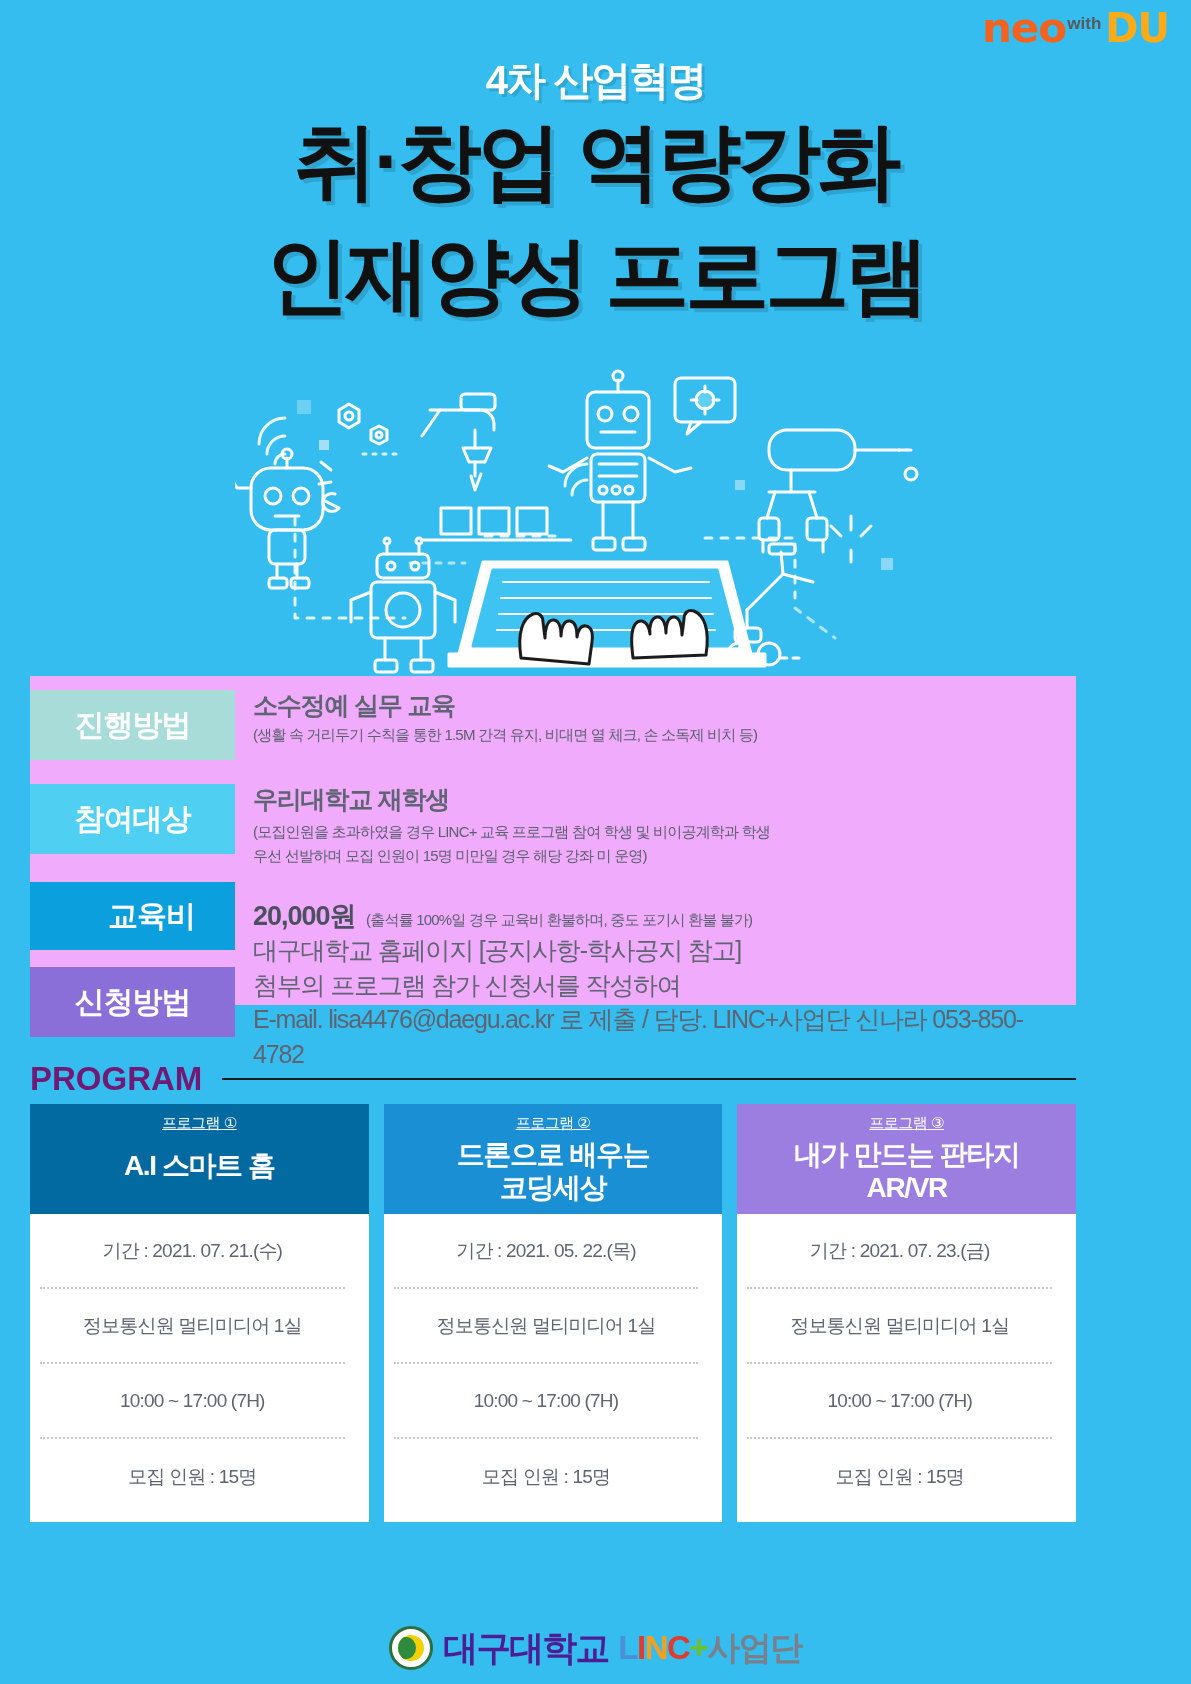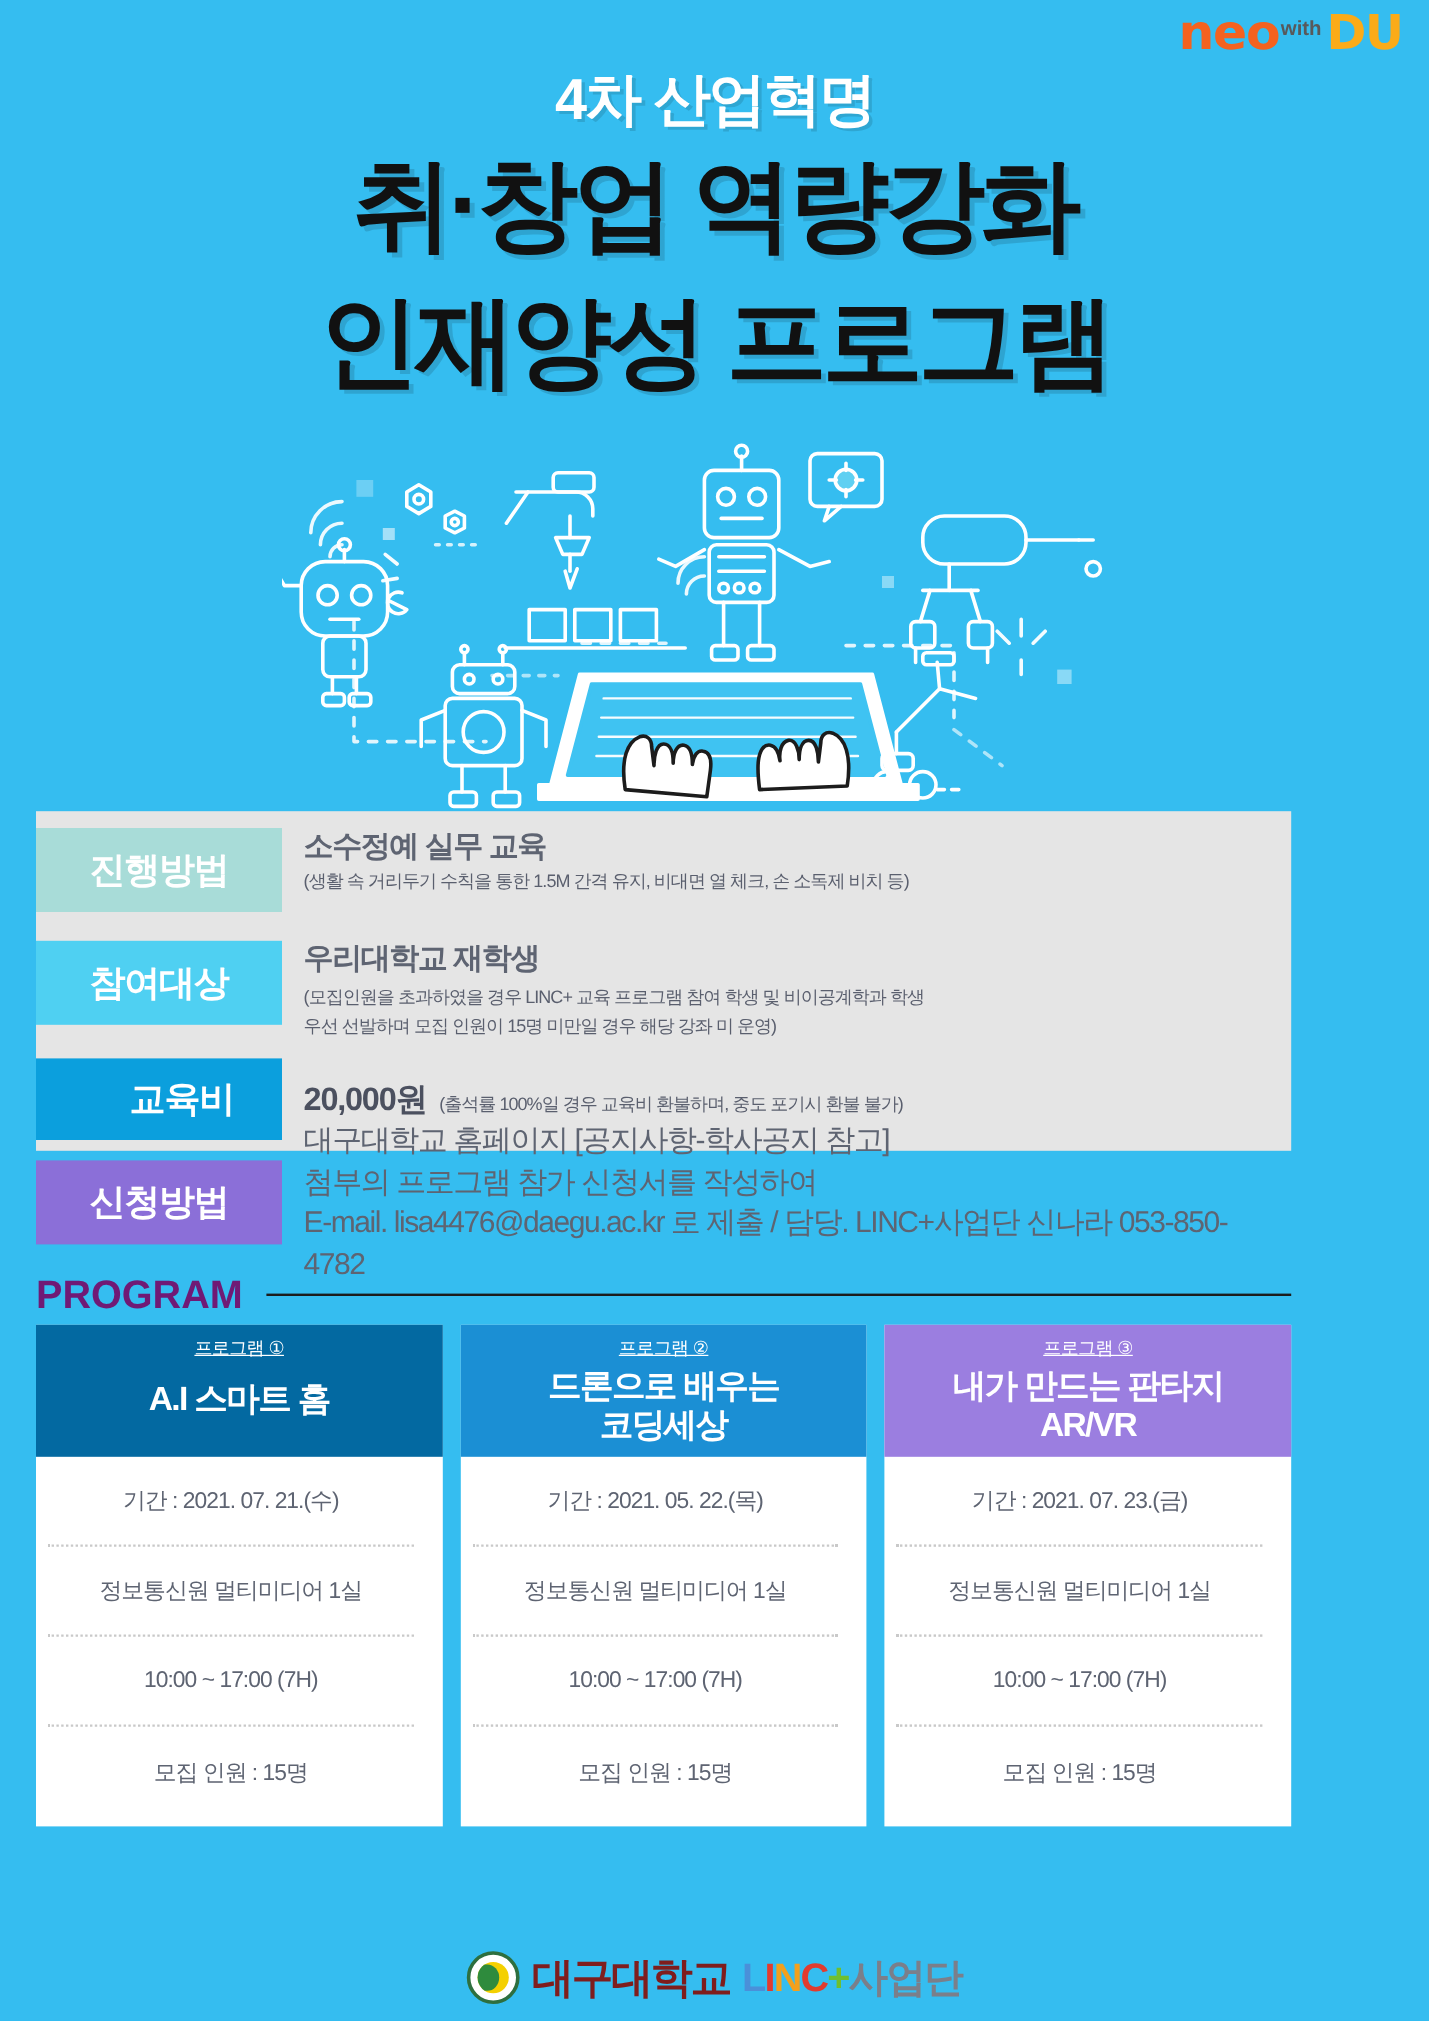--- a/index.html
+++ b/index.html
@@ -13,32 +13,32 @@
   
   .brand{ position:absolute; top:8px; right:22px; display:flex; align-items:flex-end; gap:2px; }
   .brand .neo{ font-size:40px; font-weight:bold; color:#f4621f; letter-spacing:-1px; line-height:1;
                font-family:"DejaVu Sans",sans-serif; transform:scaleX(1.05); }
   .brand .with{ font-size:17px; font-weight:bold; color:#58595b; line-height:1; margin:0 2px 16px 1px; }
   .brand .du{ font-size:40px; font-weight:bold; color:#fbab18; letter-spacing:-1px; line-height:1;
               font-family:"DejaVu Sans",sans-serif; }
 
   
   .headline{ position:absolute; top:58px; left:0; width:100%; text-align:center; }
-  .hl-small{ font-size:48px; font-weight:bold; color:#ffffff; letter-spacing:-2px;
+  .hl-small{ font-size:40px; font-weight:bold; color:#ffffff; letter-spacing:-2px;
              text-shadow:3px 3px 0 rgba(0,0,0,.12); line-height:1.1; }
   .hl-1{ font-size:84px; font-weight:bold; color:#111111; letter-spacing:-4px;
          line-height:1.22; text-shadow:4px 4px 0 rgba(0,0,0,.13); margin-top:8px; }
   .hl-2{ font-size:84px; font-weight:bold; color:#111111; letter-spacing:-4px;
          line-height:1.22; text-shadow:4px 4px 0 rgba(0,0,0,.13); margin-top:12px; }
 
   
   .illus{ position:absolute; top:358px; left:235px; width:720px; height:318px; }
 
   
-  .infopanel{ position:absolute; left:30px; top:676px; width:1046px; height:283px; background:#e5e5e5; }
+  .infopanel{ position:absolute; left:30px; top:676px; width:1046px; height:329px; background:#f0abfc; }
   .inforow{ display:flex; align-items:flex-start; }
   .infolabel{ width:205px; flex:0 0 205px; color:#ffffff; font-weight:bold; font-size:30px;
               letter-spacing:-1px; text-align:center; display:flex; align-items:center;
               justify-content:center; }
   .infobody{ flex:1; padding-left:18px; padding-right:14px; color:#5a5f6e; }
   .ib-title{ font-size:25px; font-weight:bold; color:#5e6472; letter-spacing:-1.2px; line-height:1.25; }
   .ib-sub{ font-size:15px; color:#5a5f6e; letter-spacing:-0.8px; line-height:1.55; }
   .ib-price{ font-size:27px; font-weight:bold; color:#4b505f; letter-spacing:-1px; }
   .ib-apply{ font-size:25px; color:#5e6472; letter-spacing:-1.2px; line-height:1.38; }
 
@@ -61,21 +61,21 @@
 
   
   .footer{ position:absolute; left:0; bottom:0; width:100%; height:72px;
            display:flex; align-items:center; justify-content:center; gap:10px; }
   .fl-emblem{ width:44px; height:44px; border-radius:50%; background:#ffffff;
               border:3px solid #2e6f3f; display:flex; align-items:center; justify-content:center; }
   .fl-emblem .inner{ width:26px; height:26px; border-radius:50%; background:#f4d000;
                      position:relative; overflow:hidden; }
   .fl-emblem .inner::after{ content:""; position:absolute; left:-2px; top:2px;
                             width:20px; height:22px; background:#2e8b3d; border-radius:0 60% 60% 0; }
-  .fl-uni{ font-size:35px; font-weight:bold; color:#7f1d1d; letter-spacing:-2px; }
+  .fl-uni{ font-size:35px; font-weight:bold; color:#4c1d95; letter-spacing:-2px; }
   .fl-linc{ font-size:33px; font-weight:bold; letter-spacing:-1.5px; display:flex; align-items:baseline; }
   .fl-linc .l{ color:#4a90d9; } .fl-linc .i{ color:#e23b2e; }
   .fl-linc .n{ color:#f3a01c; } .fl-linc .c{ color:#e23b2e; }
   .fl-linc .plus{ color:#6fbf2f; } .fl-linc .rest{ color:#7b7f8a; }
 </style>
 </head>
 <body>
 
 <div class="brand">
   <span class="neo">neo</span>

